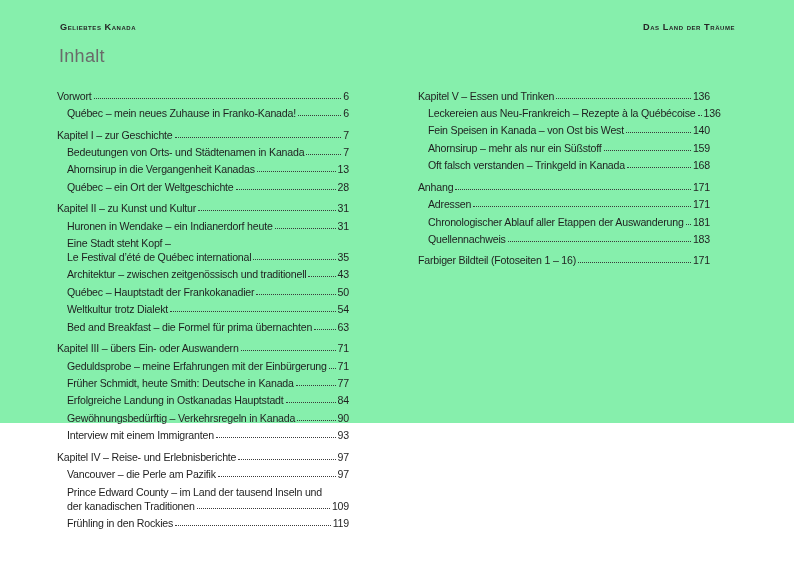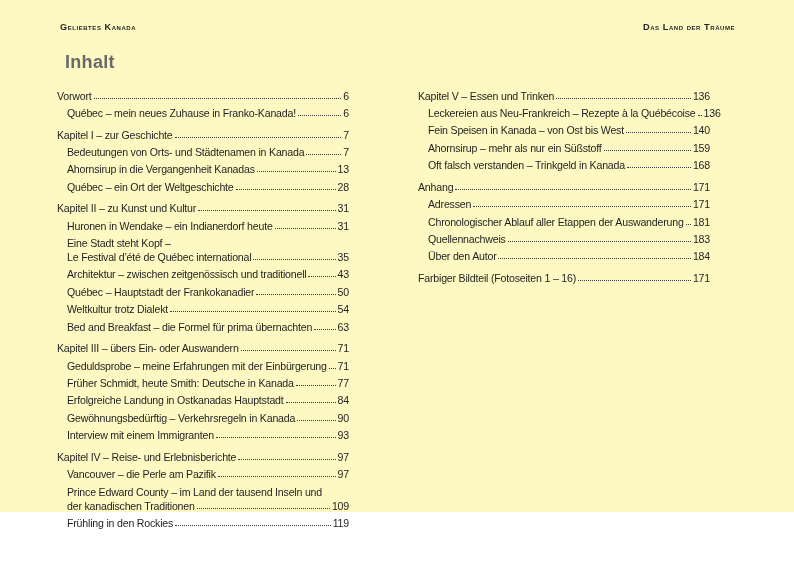--- a/index.html
+++ b/index.html
@@ -1,32 +1,32 @@
 <!DOCTYPE html>
 <html><head>
 <meta charset="utf-8">
 <style>
   html, body { margin:0; padding:0; }
   body {
     width:794px; height:567px; background:#ffffff; overflow:hidden;
     font-family:"Liberation Sans", sans-serif; color:#1f1f1f;
     -webkit-font-smoothing:antialiased;
   }
-  .sheet { position:relative; width:794px; height:512px; background:#fef9c3; }
+  .sheet { position:relative; width:794px; height:423px; background:#86efac; }
 
   .running-head {
     position:absolute; left:60px; right:59px; top:22px;
     display:flex; justify-content:space-between;
     font-size:9.2px; font-weight:bold; font-variant:small-caps;
     letter-spacing:0.55px; color:#262626;
   }
 
   .page-title {
-    position:absolute; left:57px; top:44px; margin:8px;
-    font-size:18px; font-weight:bold; letter-spacing:0.3px; color:#6a6a6a;
+    position:absolute; left:57px; top:44px; margin:2px;
+    font-size:18px; font-weight:normal; letter-spacing:0.3px; color:#6a6a6a;
   }
 
   .col { position:absolute; top:80px; width:292px; }
   .col-left  { left:57px; }
   .col-right { left:418px; }
 
   .row {
     display:flex; align-items:flex-end;
     height:17.4px; font-size:10.6px; letter-spacing:-0.2px; color:#1f1f1f;
   }
@@ -215,24 +215,19 @@
       <div class="row lvl1">
         <span class="lbl">Chronologischer Ablauf aller Etappen der Auswanderung</span>
         <span class="leader"></span>
         <span class="pg">181</span>
       </div>
       <div class="row lvl1">
         <span class="lbl">Quellennachweis</span>
         <span class="leader"></span>
         <span class="pg">183</span>
       </div>
-      <div class="row lvl1">
-        <span class="lbl">Über den Autor</span>
-        <span class="leader"></span>
-        <span class="pg">184</span>
-      </div>
       <div class="row lvl0 group">
         <span class="lbl">Farbiger Bildteil (Fotoseiten 1 – 16)</span>
         <span class="leader"></span>
         <span class="pg">171</span>
       </div>
     </div>
 </div>
 
 </body></html>

